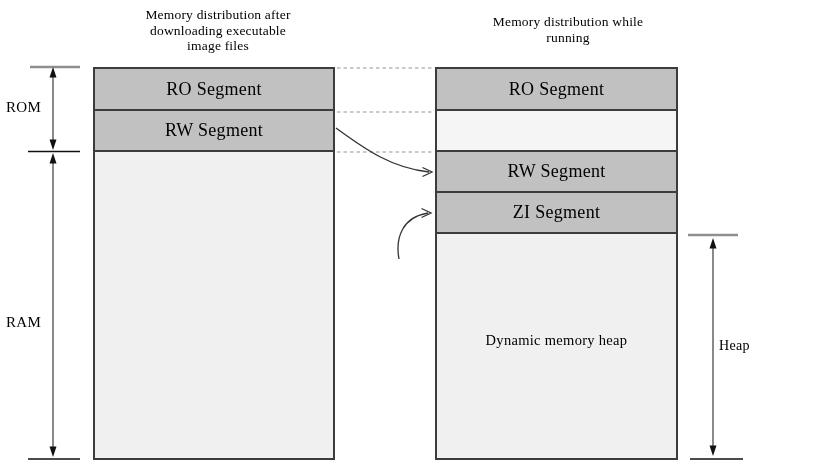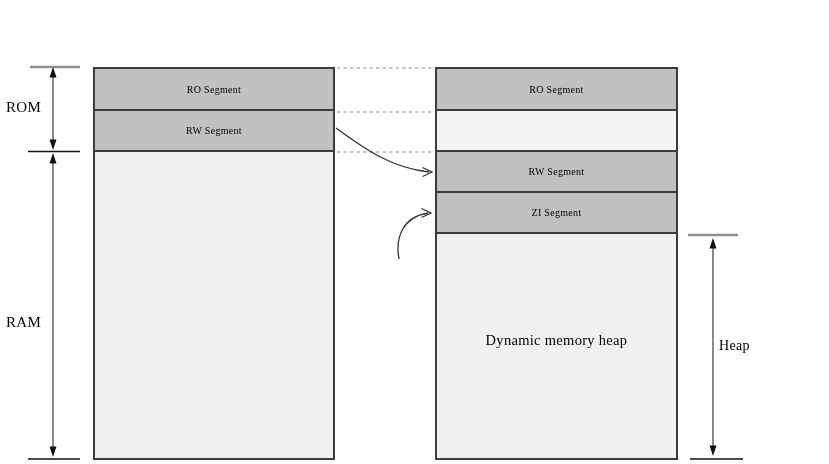--- a/index.html
+++ b/index.html
@@ -18,21 +18,21 @@
   .membox {
     position:absolute; top:67px; height:393px; box-sizing:border-box;
     border:2px solid #3c3c3c; background:#f0f0f0;
     display:flex; flex-direction:column;
   }
   .left-box  { left:93px;  width:242px; }
   .right-box { left:435px; width:243px; }
 
   .seg {
     box-sizing:border-box; display:flex; align-items:center; justify-content:center;
-    font-size:10px; letter-spacing:0.3px; flex:0 0 auto;
+    font-size:18px; letter-spacing:0.3px; flex:0 0 auto;
   }
   .seg-gray    { background:#c1c1c1; border-bottom:2px solid #3c3c3c; }
   .seg-lighter { background:#f5f5f5; border-bottom:2px solid #3c3c3c; }
   .h42 { height:42px; }
   .h41 { height:41px;font-family:Liberation Serif, serif; }
   .seg-rest { flex:1 1 auto; background:#f0f0f0; }
   .seg-heap { flex:1 1 auto; background:#f0f0f0; display:flex; align-items:center;
               justify-content:center; font-size:14.5px; padding-bottom:12px;
               box-sizing:border-box; letter-spacing:0.3px;border-radius:8px; }
 
@@ -47,20 +47,25 @@
     font-size:14px; line-height:16px; white-space:pre-line;
   }
 
   svg.overlay { position:absolute; left:0; top:0; pointer-events:none; }
 </style>
 </head>
 <body>
 
 <div class="canvas">
 
+  <div class="title title-left">Memory distribution after
+downloading executable
+image files</div>
+  <div class="title title-right">Memory distribution while
+running</div>
 
   <div class="membox left-box">
     <div class="seg seg-gray h42">
       <span>RO Segment</span>
     </div>
     <div class="seg seg-gray h41">
       <span>RW Segment</span>
     </div>
     <div class="seg seg-rest"></div>
   </div>

